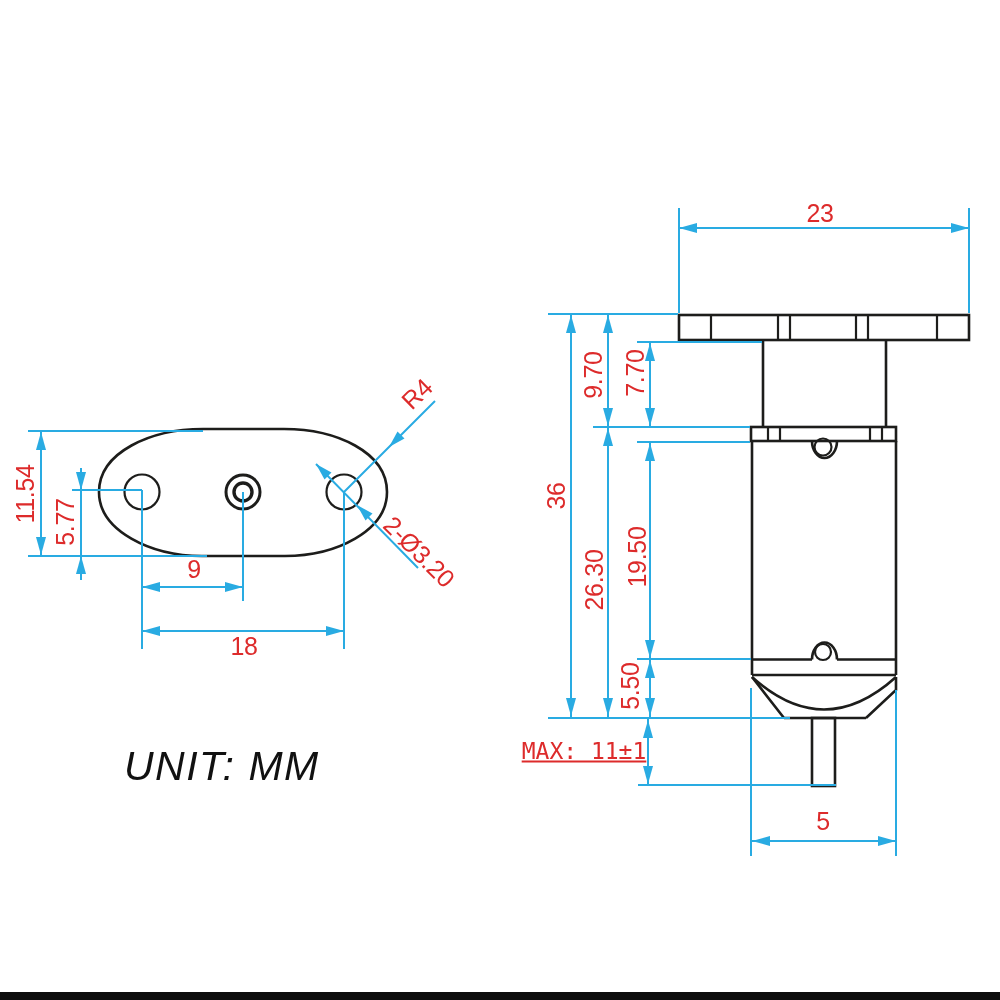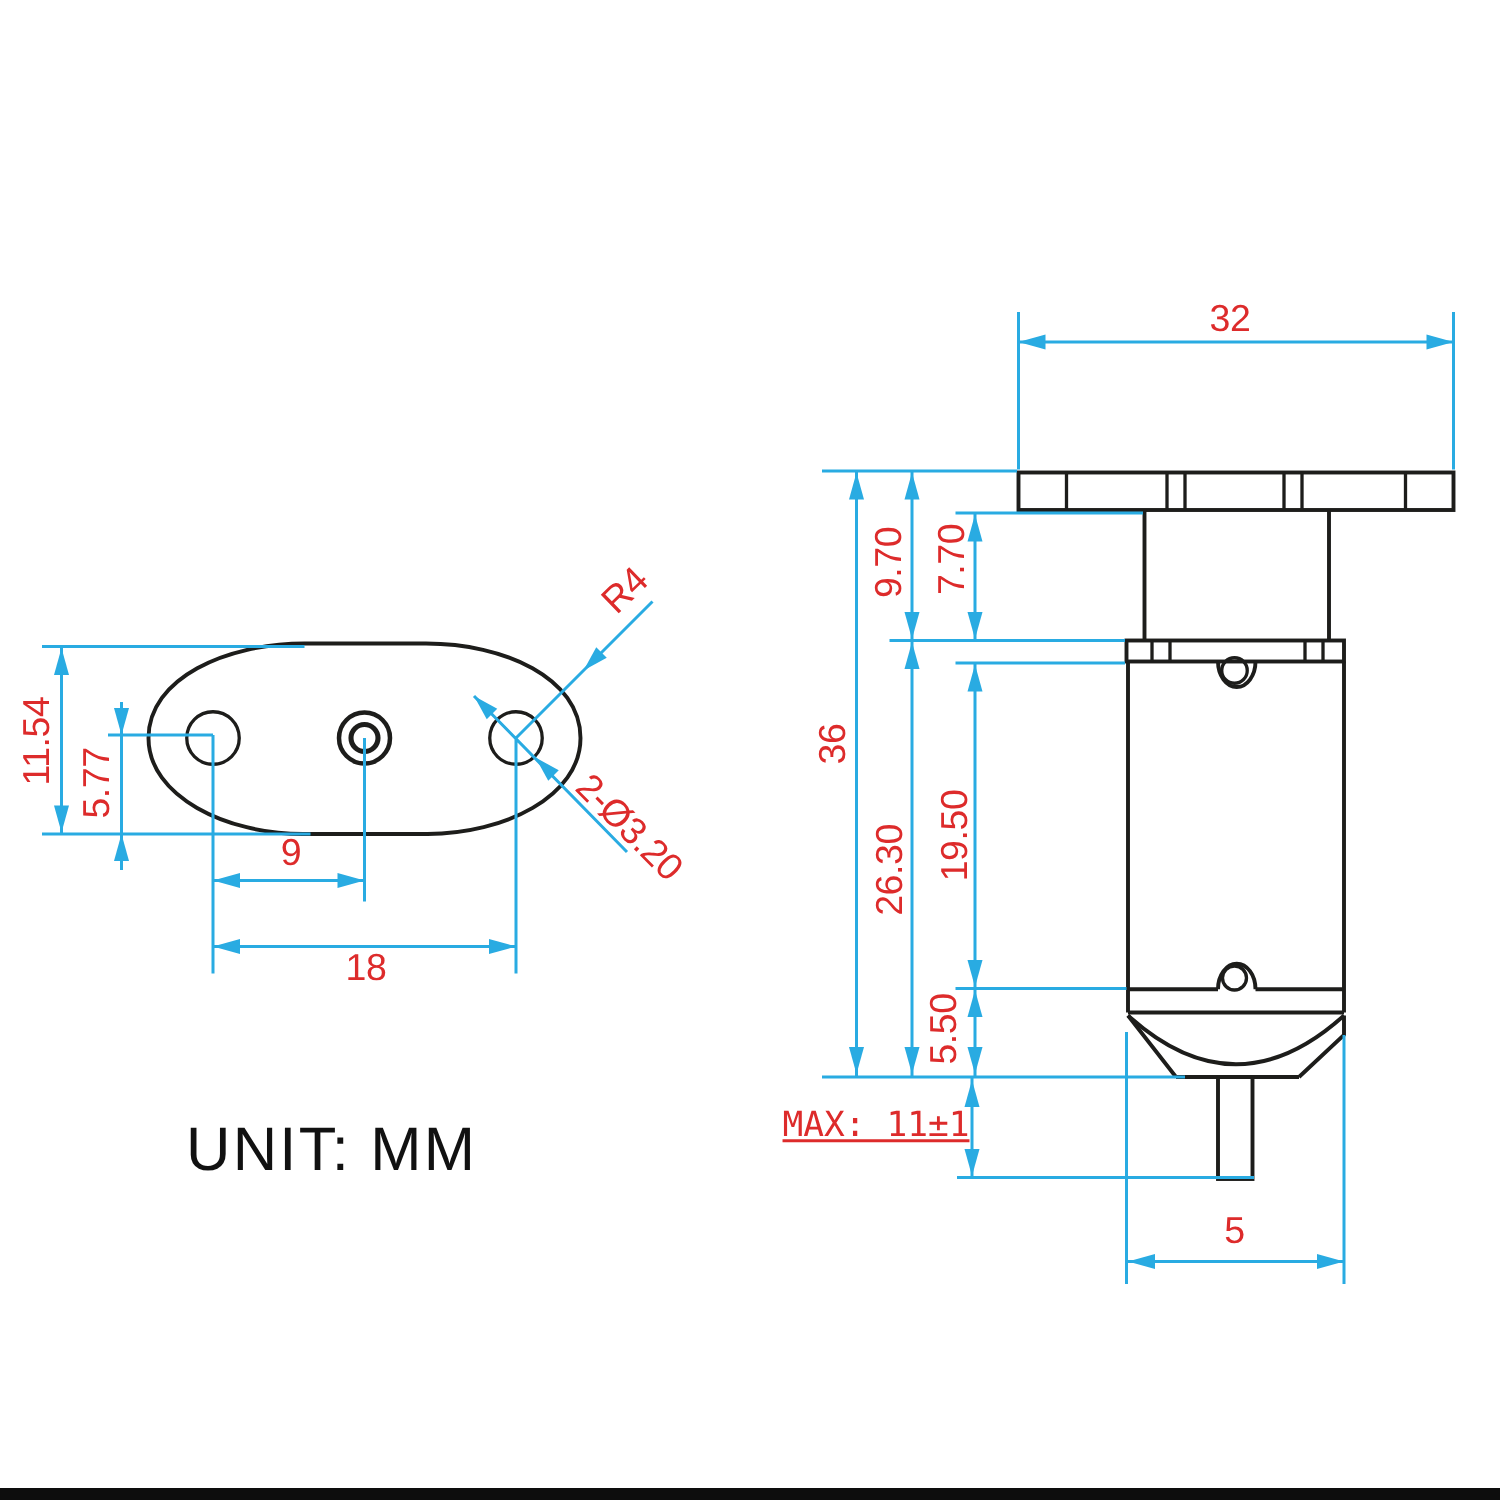--- a/index.html
+++ b/index.html
@@ -11,21 +11,21 @@
   .lbl{
     position:absolute;color:#dd2b2b;font-size:25px;line-height:1;white-space:nowrap;
     transform:translate(-50%,-50%);letter-spacing:-0.3px;
   }
   .rot{transform:translate(-50%,-50%) rotate(-90deg);}
   .rot-r4{transform:translate(-50%,-50%) rotate(-44deg);}
   .rot-dia{transform:translate(-50%,-50%) rotate(45deg);}
   .mono{font-family:"DejaVu Sans Mono", monospace;font-size:23px;letter-spacing:0;text-decoration:underline;}
   .note{
     position:absolute;left:124px;top:746px;color:#111;font-size:41px;line-height:1;
-    letter-spacing:1.5px;white-space:nowrap;font-family:"Liberation Sans", sans-serif;
+    letter-spacing:1.5px;white-space:nowrap;font-family:"Liberation Sans", sans-serif;font-style:italic;
   }
   .bottom-bar{position:absolute;left:0;top:992px;width:1000px;height:8px;background:#0d0d0d;}
 </style>
 </head>
 <body>
 
 <div id="stage">
 
   <svg width="1000" height="1000" viewBox="0 0 1000 1000">
 
@@ -125,21 +125,21 @@
     </g>
   </svg>
 
   <div class="lbl rot" style="left:25px;top:494px">11.54</div>
   <div class="lbl rot" style="left:65px;top:522px">5.77</div>
   <div class="lbl" style="left:194px;top:569px">9</div>
   <div class="lbl" style="left:244px;top:646px">18</div>
   <div class="lbl rot-r4" style="left:417px;top:394px">R4</div>
   <div class="lbl rot-dia" style="left:419px;top:552px">2-Ø3.20</div>
 
-  <div class="lbl" style="left:820px;top:213px">32</div>
+  <div class="lbl" style="left:820px;top:213px">23</div>
   <div class="lbl rot" style="left:593px;top:375px">9.70</div>
   <div class="lbl rot" style="left:635px;top:373px">7.70</div>
   <div class="lbl rot" style="left:556px;top:496px">36</div>
   <div class="lbl rot" style="left:594px;top:580px">26.30</div>
   <div class="lbl rot" style="left:637px;top:557px">19.50</div>
   <div class="lbl rot" style="left:630px;top:686px">5.50</div>
   <div class="lbl mono" style="left:584px;top:751px">MAX: 11±1</div>
   <div class="lbl" style="left:823px;top:821px">5</div>
 
   <div class="note">UNIT: MM</div>

